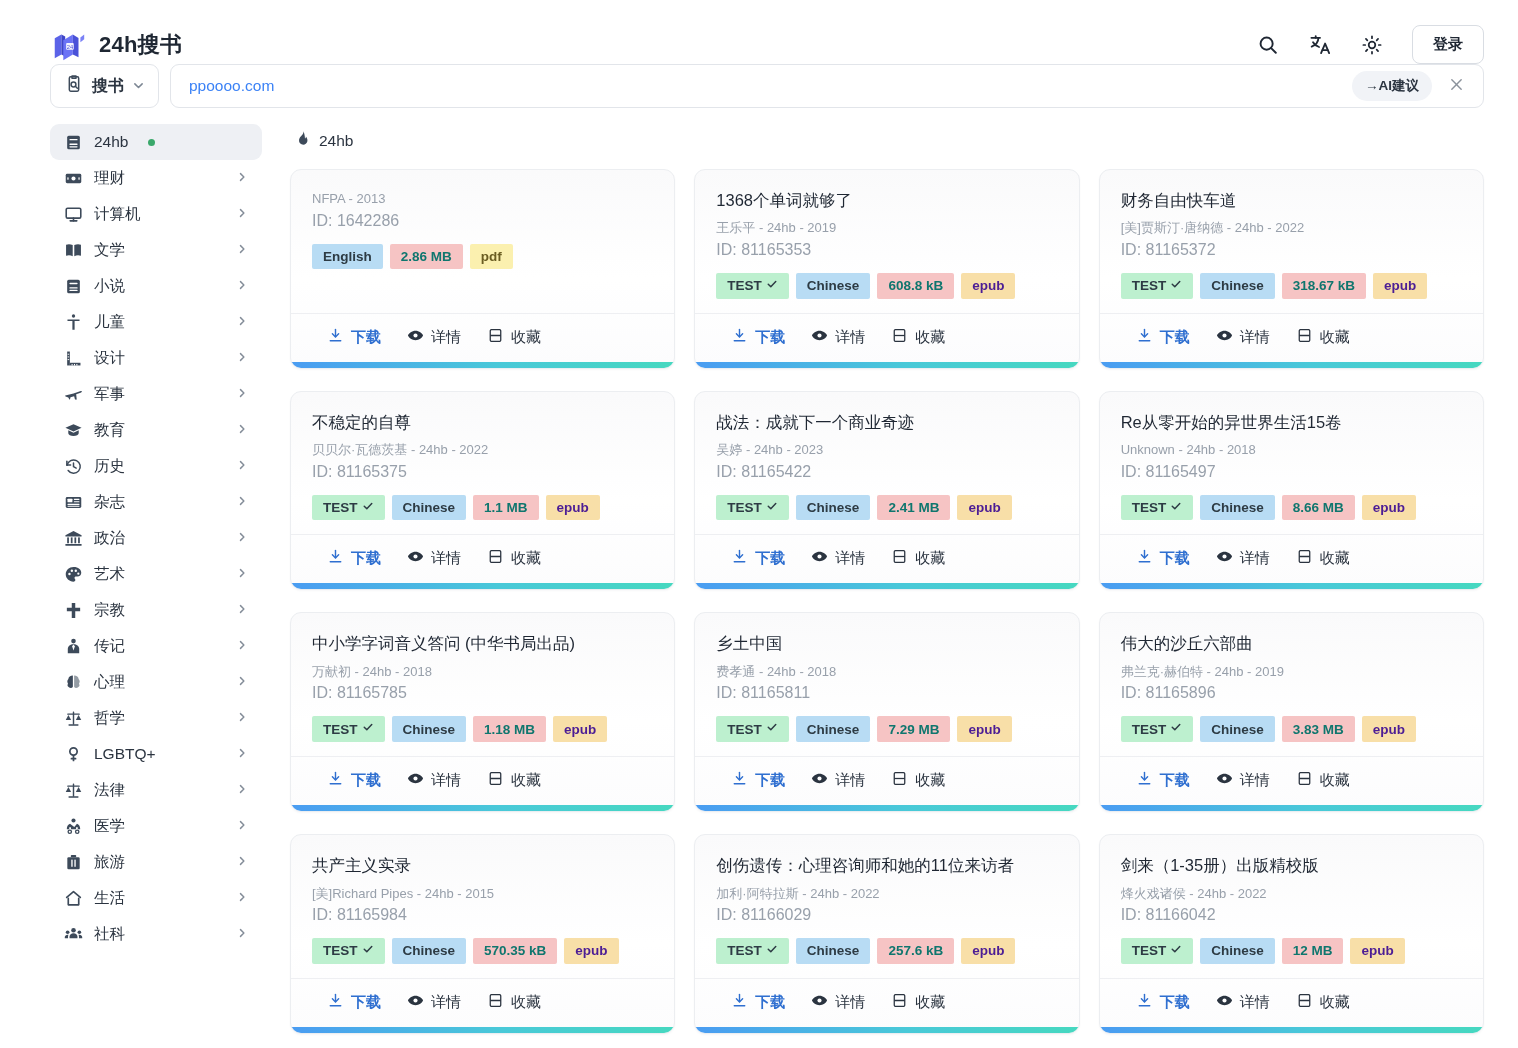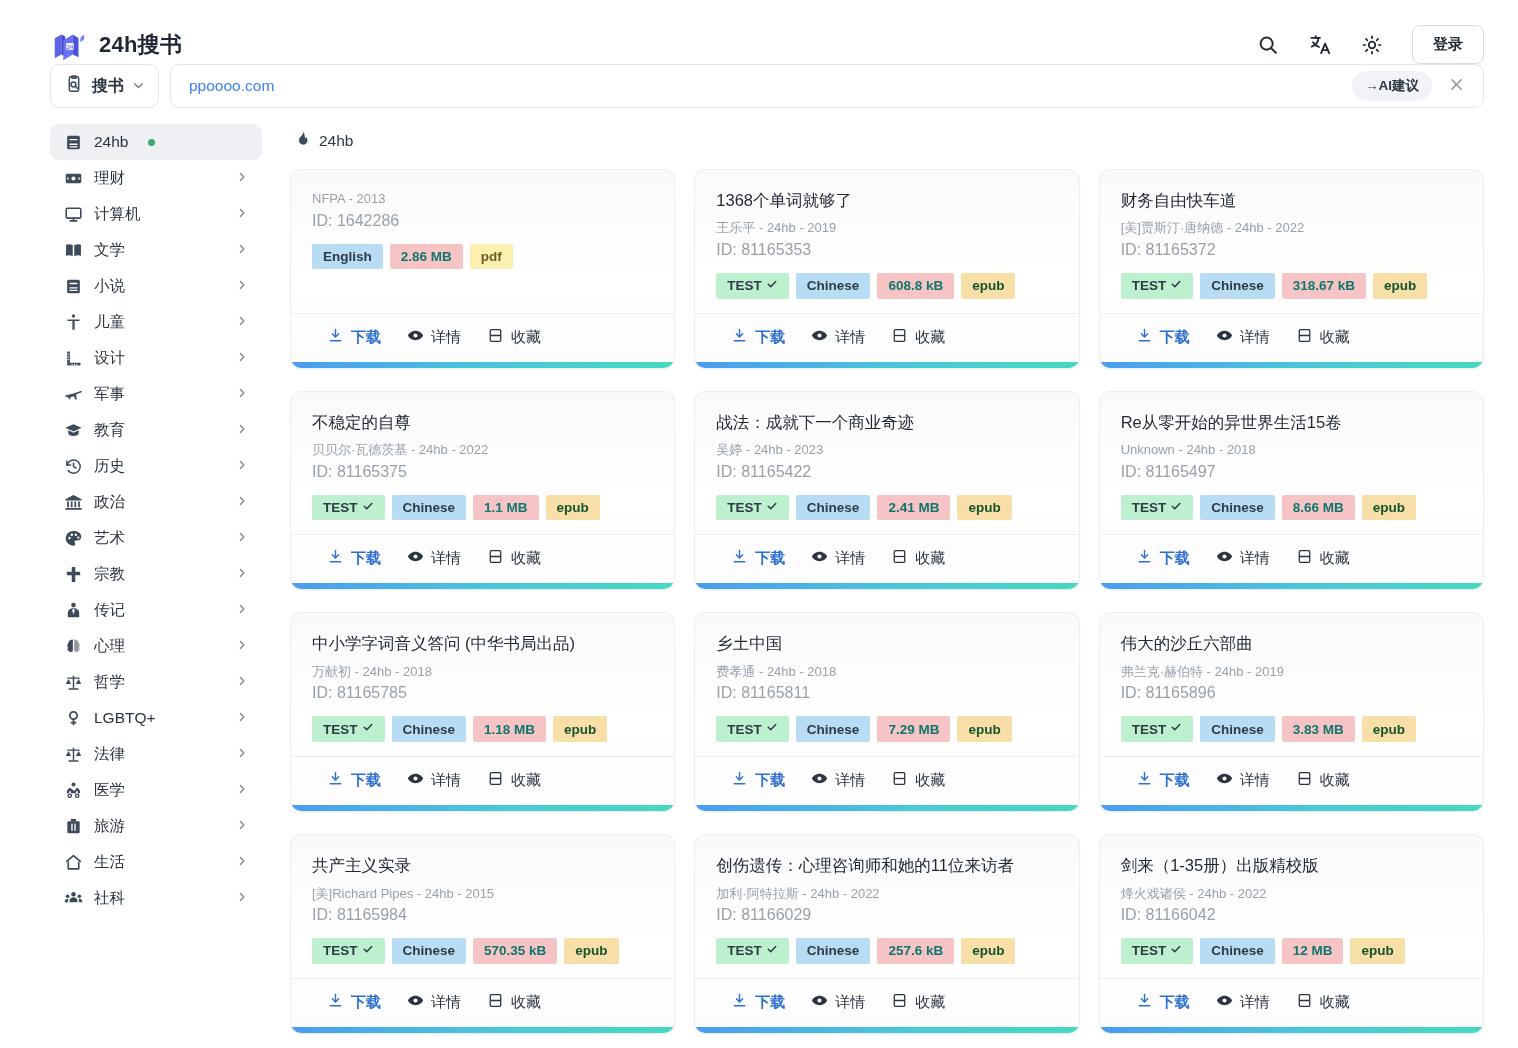--- a/index.html
+++ b/index.html
@@ -113,21 +113,21 @@
   .tags { display: flex; flex-wrap: wrap; gap: 7px; }
   .tag {
     border-radius: 2px; padding: 5px 11px;
     font-size: 13.5px; font-weight: bold;
     display: inline-flex; align-items: center; gap: 4px;
     line-height: 1.15;
   }
   .tag-test { background: #bdf0cf; color: #2d3b44; }
   .tag-lang { background: #b8dcf4; color: #2d3b44; }
   .tag-size { background: #f6c4c4; color: #0f766e; }
-  .tag-fmt  { background: #f8dfa8; color: #14532d; }
+  .tag-fmt  { background: #f8dfa8; color: #4c1d95; }
   .tag-fmt-pdf { background: #fbf0af; color: #6b5d22; }
   .check { font-size: 12px; font-weight: normal; }
 
   .card-foot {
     border-top: 1px solid #eeeff2;
     display: flex; align-items: center; gap: 26px;
     padding: 13px 21px 14px 36px;
   }
   .act { display: flex; align-items: center; gap: 7px; cursor: pointer; }
   .act-label { font-size: 15px; font-weight: bold; }
@@ -354,20 +354,36 @@
           </svg>
         </span>
         <span class="side-label">历史</span>
         <span class="chev"><svg viewBox="0 0 16 16" width="12" height="12" fill="none" stroke="currentColor" stroke-width="1.9" stroke-linecap="round" stroke-linejoin="round">
             <polyline points="6,3.5 10.5,8 6,12.5"></polyline>
           </svg></span>
       </div>
       <div class="side-item">
         <span class="side-ico">
           <svg viewBox="0 0 24 24" width="19" height="19" fill="currentColor">
+            <rect x="2.2" y="5" width="19.6" height="14" rx="1.8"></rect>
+            <rect x="4.4" y="7.2" width="6.2" height="4.6" rx=".8" fill="#fff"></rect>
+            <rect x="12.4" y="7.2" width="7.2" height="1.5" rx=".7" fill="#fff"></rect>
+            <rect x="12.4" y="10.3" width="7.2" height="1.5" rx=".7" fill="#fff"></rect>
+            <rect x="4.4" y="13.6" width="15.2" height="1.5" rx=".7" fill="#fff"></rect>
+            <rect x="4.4" y="16.2" width="15.2" height="1.1" rx=".5" fill="#fff"></rect>
+          </svg>
+        </span>
+        <span class="side-label">杂志</span>
+        <span class="chev"><svg viewBox="0 0 16 16" width="12" height="12" fill="none" stroke="currentColor" stroke-width="1.9" stroke-linecap="round" stroke-linejoin="round">
+            <polyline points="6,3.5 10.5,8 6,12.5"></polyline>
+          </svg></span>
+      </div>
+      <div class="side-item">
+        <span class="side-ico">
+          <svg viewBox="0 0 24 24" width="19" height="19" fill="currentColor">
             <path d="M12 2.6 1.8 7.8v1.6h20.4V7.8z"></path>
             <rect x="4" y="10.6" width="2.2" height="7.4"></rect>
             <rect x="8.6" y="10.6" width="2.2" height="7.4"></rect>
             <rect x="13.2" y="10.6" width="2.2" height="7.4"></rect>
             <rect x="17.8" y="10.6" width="2.2" height="7.4"></rect>
             <rect x="1.8" y="19" width="20.4" height="2.3" rx=".5"></rect>
           </svg>
         </span>
         <span class="side-label">政治</span>
         <span class="chev"><svg viewBox="0 0 16 16" width="12" height="12" fill="none" stroke="currentColor" stroke-width="1.9" stroke-linecap="round" stroke-linejoin="round">

